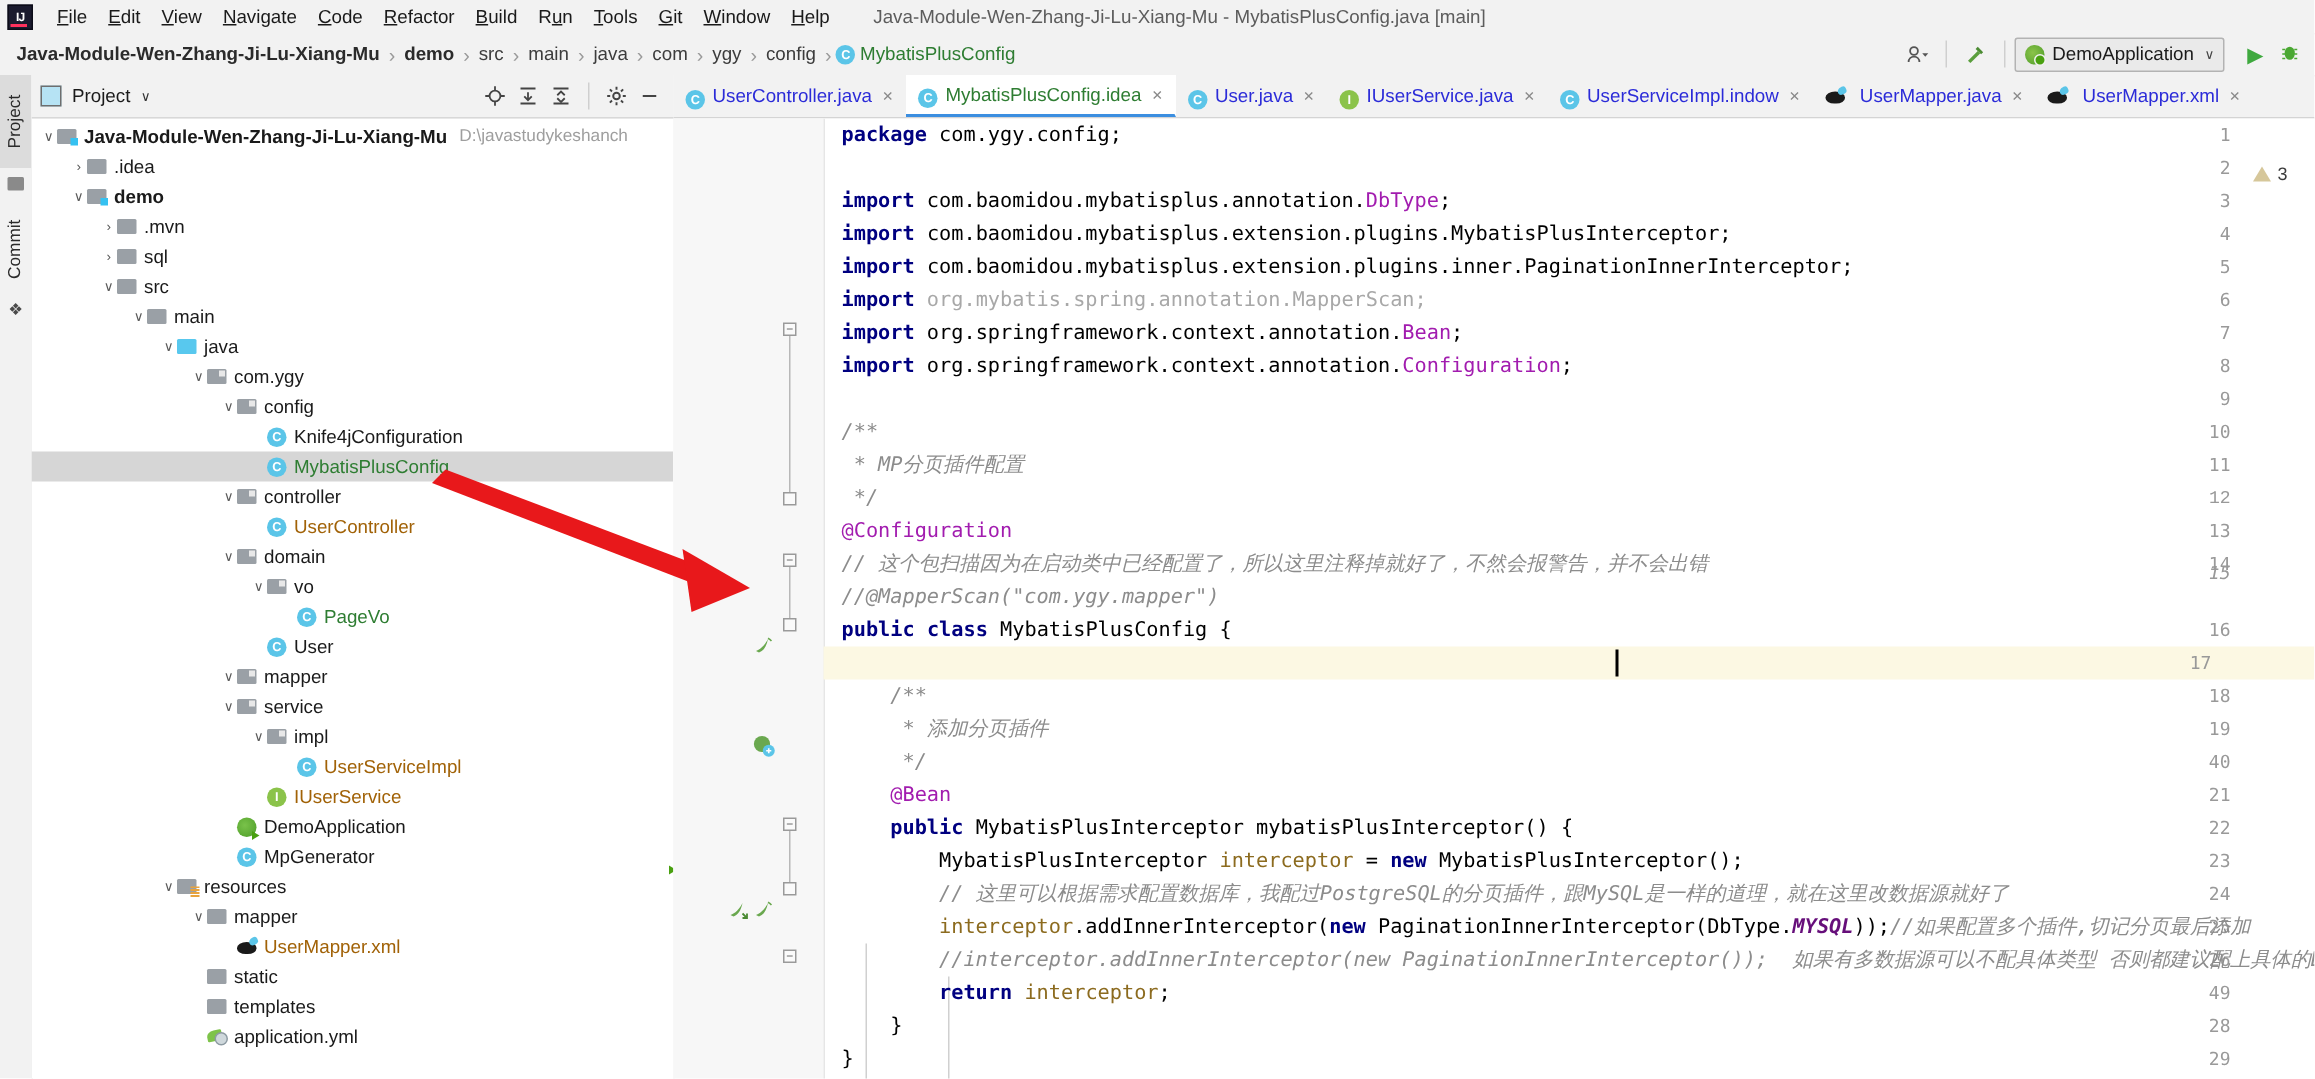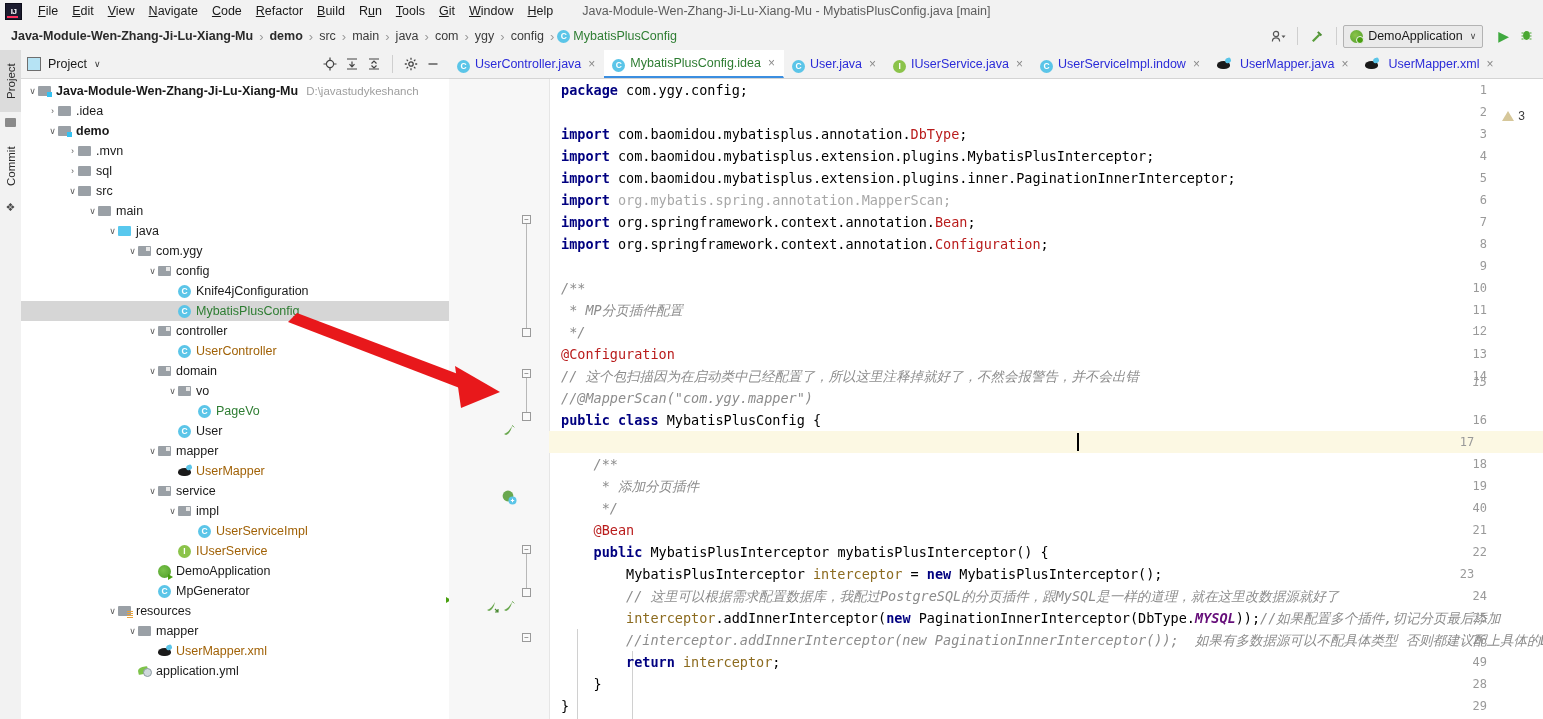--- a/index.html
+++ b/index.html
@@ -225,21 +225,21 @@
     position:absolute;left:100px;top:0;width:994px;height:641px;
     font-family:"DejaVu Sans Mono","Liberation Mono",monospace;
     font-size:13.5px;line-height:22px;white-space:pre;
   }
   .cl{position:absolute;left:12px;height:22px;white-space:pre;}
   .hl-line{position:absolute;left:0;width:994px;height:22px;background:#fcf8e3;}
   .caret-bar{position:absolute;width:1.5px;height:18px;background:#000;}
 
   .k{color:#000080;font-weight:bold;}       
   .t{color:#000000;}                         
-  .an{color:#b91c1c;}                        
+  .an{color:#a21caf;}                        
   .fld{color:#8c6b1f;}                       
   .cm{color:#8c8c8c;font-style:italic;}
   .sc{color:#660e7a;font-weight:bold;font-style:italic;} 
   .gray{color:#a8a8a8;}
   .warn-badge{
     position:absolute;right:18px;top:30px;display:flex;align-items:center;
     font-size:12px;color:#3c3c3c;
   }
   .warn-tri{
     width:0;height:0;border-left:6px solid transparent;border-right:6px solid transparent;
@@ -483,26 +483,20 @@
           <span class="jicon">C</span>
           <span class="tlabel">User</span>
         </div>
         <div class="tnode">
           <span style="display:inline-block;width:126px;flex:0 0 auto;"></span>
           <span class="arrow">∨</span>
           <span class="folder pkg"></span>
           <span class="tlabel">mapper</span>
         </div>
         <div class="tnode">
-          <span style="display:inline-block;width:146px;flex:0 0 auto;"></span>
-          <span class="arrow none">›</span>
-          <span class="mapper-ico"></span>
-          <span class="tlabel blue">UserMapper</span>
-        </div>
-        <div class="tnode">
           <span style="display:inline-block;width:126px;flex:0 0 auto;"></span>
           <span class="arrow">∨</span>
           <span class="folder pkg"></span>
           <span class="tlabel">service</span>
         </div>
         <div class="tnode">
           <span style="display:inline-block;width:146px;flex:0 0 auto;"></span>
           <span class="arrow">∨</span>
           <span class="folder pkg"></span>
           <span class="tlabel">impl</span>
@@ -541,20 +535,32 @@
           <span style="display:inline-block;width:106px;flex:0 0 auto;"></span>
           <span class="arrow">∨</span>
           <span class="folder"></span>
           <span class="tlabel">mapper</span>
         </div>
         <div class="tnode">
           <span style="display:inline-block;width:126px;flex:0 0 auto;"></span>
           <span class="arrow none">›</span>
           <span class="mapper-ico"></span>
           <span class="tlabel blue">UserMapper.xml</span>
+        </div>
+        <div class="tnode">
+          <span style="display:inline-block;width:106px;flex:0 0 auto;"></span>
+          <span class="arrow none">›</span>
+          <span class="folder"></span>
+          <span class="tlabel">static</span>
+        </div>
+        <div class="tnode">
+          <span style="display:inline-block;width:106px;flex:0 0 auto;"></span>
+          <span class="arrow none">›</span>
+          <span class="folder"></span>
+          <span class="tlabel">templates</span>
         </div>
         <div class="tnode">
           <span style="display:inline-block;width:106px;flex:0 0 auto;"></span>
           <span class="arrow none">›</span>
           <span class="yml-ico"></span>
           <span class="tlabel">application.yml</span>
         </div>
       </div>
   </div>
 
@@ -620,21 +626,21 @@
           <div class="lnum" style="top: 264px;">13</div>
           <div class="lnum" style="top: 286px;">14</div>
           <div class="lnum" style="top: 292px; font-style: italic;">15</div>
           <div class="lnum" style="top: 330px;">16</div>
           <div class="lnum" style="top: 352px; text-align: center;">17</div>
           <div class="lnum" style="top: 374px;">18</div>
           <div class="lnum" style="top: 396px;">19</div>
           <div class="lnum" style="top: 418px;">40</div>
           <div class="lnum" style="top: 440px;">21</div>
           <div class="lnum" style="top: 462px;">22</div>
-          <div class="lnum" style="top: 484px; text-align: center;">23</div>
+          <div class="lnum" style="top: 484px;">23</div>
           <div class="lnum" style="top: 506px;">24</div>
           <div class="lnum" style="top: 528px;">25</div>
           <div class="lnum" style="top: 550px;">26</div>
           <div class="lnum" style="top: 572px;">49</div>
           <div class="lnum" style="top: 594px;">28</div>
           <div class="lnum" style="top: 616px;">29</div>
         </div>
 
       <div class="fold" style="top:136px;">−</div>
       <div class="foldline" style="top:145px;height:104px;"></div>

